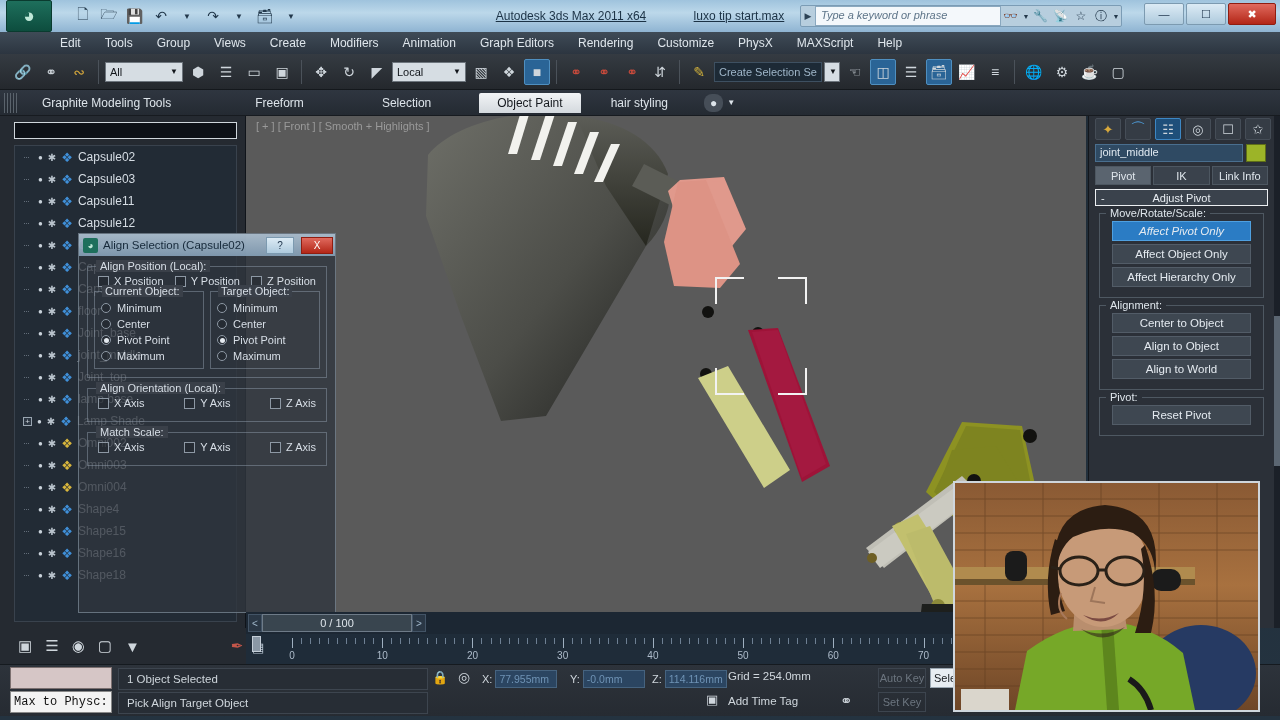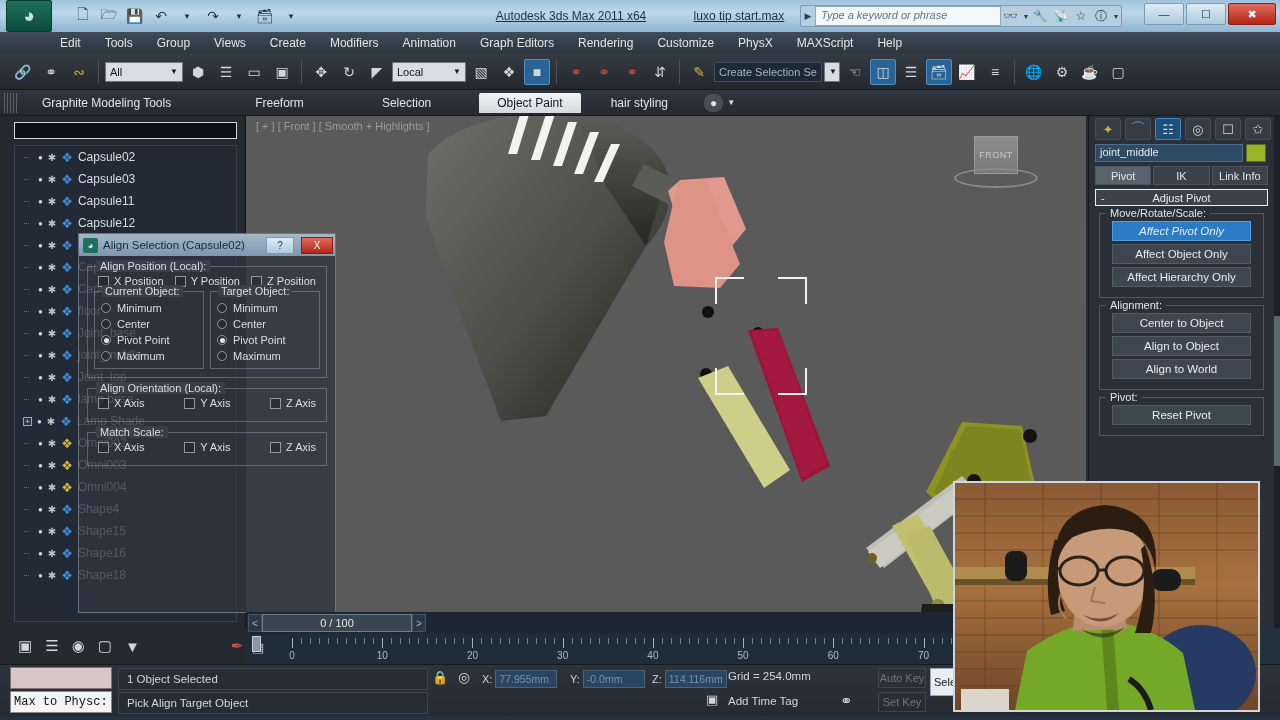--- a/index.html
+++ b/index.html
@@ -238,21 +238,21 @@
   .addtag { position:absolute; left:728px; top:30px; font-size:11.5px;
     color:#cfd6dc; }
   .keyico { position:absolute; left:840px; top:27px; font-size:15px;
     color:#cfd6dc; }
   .autokey { position:absolute; left:878px; top:3px; width:48px; height:20px;
     border:1px solid #3d454f; font-size:11px; color:#6c757f;
     display:flex; align-items:center; justify-content:center;}
   .setkey { position:absolute; left:878px; top:27px; width:48px; height:20px;
     border:1px solid #3d454f; font-size:11px; color:#6c757f;
     display:flex; align-items:center; justify-content:center;}
-  .selbtn { position:absolute; left:930px; top:3px; width:30px; height:28px;
+  .selbtn { position:absolute; left:930px; top:3px; width:30px; height:20px;
     background:#e8edf2; border:1px solid #9aa6b1; font-size:11px; color:#16191d;
     display:flex; align-items:center; justify-content:center;
     overflow:hidden; }
 
   
   #webcam { position:absolute; left:953px; top:481px; width:307px;
     height:231px; border:2px solid #cfd6dc; overflow:hidden; }
   
   #rscroll { position:absolute; left:1274px; top:116px; width:6px;
     height:512px; background:#1b2028; }
@@ -602,24 +602,20 @@
 
     <svg id="selbrackets" width="840" height="496">
       <g stroke="#f2f2f2" stroke-width="2" fill="none">
         <path d="M470 188 l0 -26 28 0"></path>
         <path d="M560 188 l0 -26 -28 0"></path>
         <path d="M470 252 l0 26 28 0"></path>
         <path d="M560 252 l0 26 -28 0"></path>
       </g>
     </svg>
 
-    <div id="viewcube">
-      <div class="cube">FRONT</div>
-      <div class="ring"></div>
-    </div>
 
     <svg id="cursor" width="14" height="20">
       <path d="M0 0 L0 16 L4 12 L7 19 L10 18 L7 11 L12 11 Z" fill="#ffffff" stroke="#111" stroke-width="1"></path>
     </svg>
   </div>
 
   <div id="aligndlg">
     <div id="dlgtitle">
       <div class="dlogo">◕</div>
       <div class="dt">Align Selection (Capsule02)</div>

